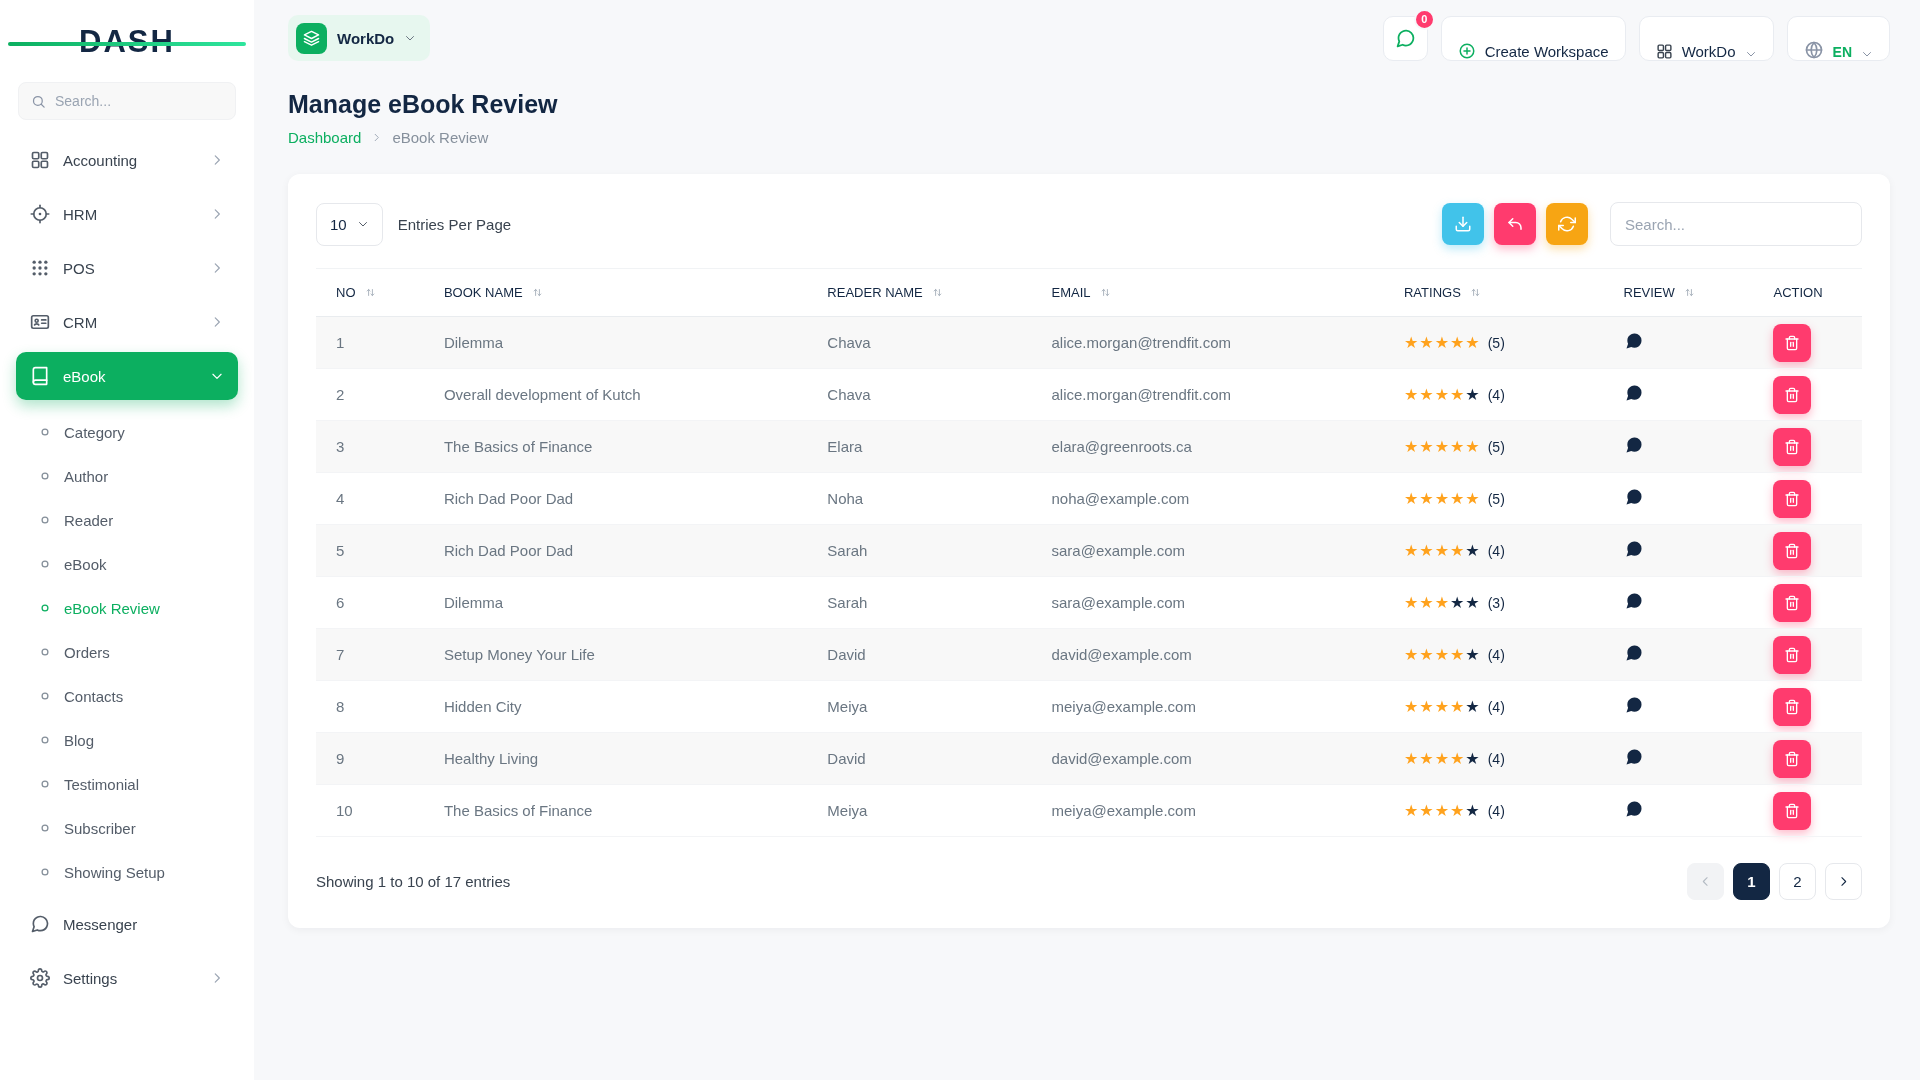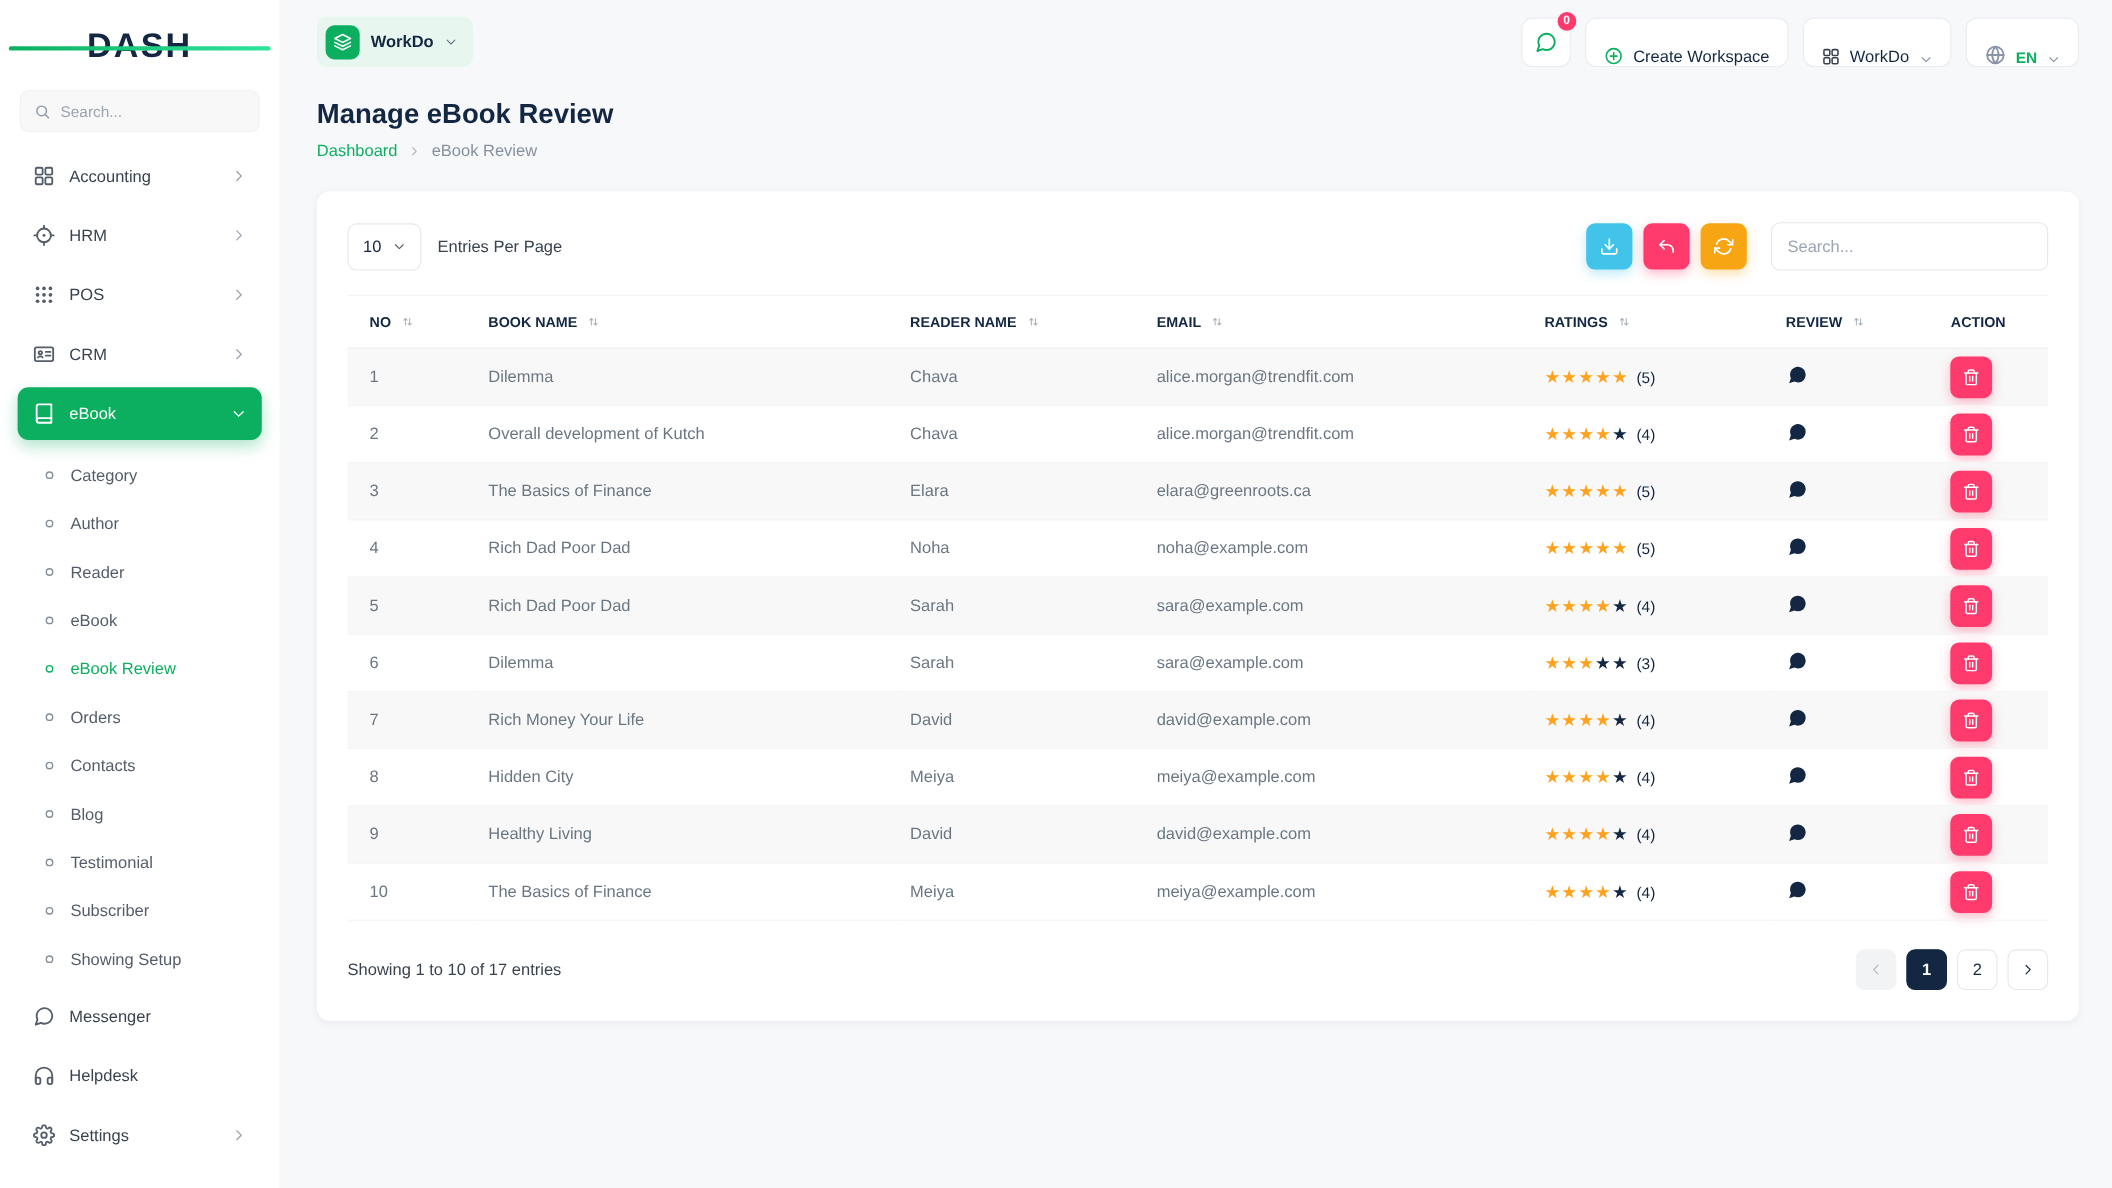--- a/index.html
+++ b/index.html
@@ -115,21 +115,21 @@
   .sq.danger { background:#ff3b6e; box-shadow:0 4px 10px rgba(255,59,110,.35); }
   .sq.warning { background:#f7a513; box-shadow:0 4px 10px rgba(247,165,19,.35); }
   .tbl-search {
     height:44px; width:252px; border:1px solid #e6e8ec; border-radius:8px; padding:0 14px;
     font-size:15px; color:#132743; margin-left:12px; outline:none; font-family:"Liberation Sans",sans-serif;
   }
   .tbl-search::placeholder { color:#9aa4b2; }
 
   table { width:100%; border-collapse:collapse; table-layout:fixed; }
   thead th {
-    text-align:left; font-size:13px; font-weight:700; color:#132743; text-transform:uppercase;
+    text-align:left; font-size:13px; font-weight:400; color:#132743; text-transform:uppercase;
     padding:16px 12px; border-top:1px solid #f1f3f5; border-bottom:1px solid #e9ecef; cursor:pointer;
     white-space:nowrap;
   }
   thead th:first-child, tbody td:first-child { padding-left:20px; }
   th .sort { font-size:13px; color:#aab3bd; margin-left:5px; vertical-align:-2px; }
   col.c-no { width:7.5%; } col.c-book { width:24.8%; } col.c-reader { width:14.5%; }
   col.c-email { width:22.8%; } col.c-rating { width:14.2%; } col.c-review { width:9.7%; }
   col.c-action { width:6.5%; }
   tbody td { font-size:15px; color:#6a7682; padding:0 12px; height:52px; border-bottom:1px solid #f3f4f6; }
   tbody tr:nth-child(odd) { background:#f8f8f8; }
@@ -361,30 +361,20 @@
           </div>
       </div>
 
       <div class="menu-item">
           <span class="mi-icon" data-icon="@icon">
             <svg viewBox="0 0 24 24" fill="none" stroke="currentColor" stroke-width="2" stroke-linecap="round" stroke-linejoin="round">
               <path d="M21 11.5a8.38 8.38 0 0 1-.9 3.8 8.5 8.5 0 0 1-7.6 4.7 8.38 8.38 0 0 1-3.8-.9L3 21l1.9-5.7a8.38 8.38 0 0 1-.9-3.8 8.5 8.5 0 0 1 4.7-7.6 8.38 8.38 0 0 1 3.8-.9h.5a8.48 8.48 0 0 1 8 8v.5z"></path>
             </svg>
           </span>
           <span class="mi-label">Messenger</span>
-          <span class="mi-chev" data-icon="@chevron"></span>
-        </div>
-        <div class="menu-item">
-          <span class="mi-icon" data-icon="@icon">
-            <svg viewBox="0 0 24 24" fill="none" stroke="currentColor" stroke-width="2" stroke-linecap="round" stroke-linejoin="round">
-              <path d="M3 18v-6a9 9 0 0 1 18 0v6"></path>
-              <path d="M21 19a2 2 0 0 1-2 2h-1a2 2 0 0 1-2-2v-3a2 2 0 0 1 2-2h3zM3 19a2 2 0 0 0 2 2h1a2 2 0 0 0 2-2v-3a2 2 0 0 0-2-2H3z"></path>
-            </svg>
-          </span>
-          <span class="mi-label">Helpdesk</span>
           <span class="mi-chev" data-icon="@chevron"></span>
         </div>
         <div class="menu-item">
           <span class="mi-icon" data-icon="@icon">
             <svg viewBox="0 0 24 24" fill="none" stroke="currentColor" stroke-width="2" stroke-linecap="round" stroke-linejoin="round">
               <circle cx="12" cy="12" r="3"></circle>
               <path d="M19.4 15a1.65 1.65 0 0 0 .33 1.82l.06.06a2 2 0 0 1 0 2.83 2 2 0 0 1-2.83 0l-.06-.06a1.65 1.65 0 0 0-1.82-.33 1.65 1.65 0 0 0-1 1.51V21a2 2 0 0 1-2 2 2 2 0 0 1-2-2v-.09A1.65 1.65 0 0 0 9 19.4a1.65 1.65 0 0 0-1.82.33l-.06.06a2 2 0 0 1-2.83 0 2 2 0 0 1 0-2.83l.06-.06a1.65 1.65 0 0 0 .33-1.82 1.65 1.65 0 0 0-1.51-1H3a2 2 0 0 1-2-2 2 2 0 0 1 2-2h.09A1.65 1.65 0 0 0 4.6 9a1.65 1.65 0 0 0-.33-1.82l-.06-.06a2 2 0 0 1 0-2.83 2 2 0 0 1 2.83 0l.06.06a1.65 1.65 0 0 0 1.82.33H9a1.65 1.65 0 0 0 1-1.51V3a2 2 0 0 1 2-2 2 2 0 0 1 2 2v.09a1.65 1.65 0 0 0 1 1.51 1.65 1.65 0 0 0 1.82-.33l.06-.06a2 2 0 0 1 2.83 0 2 2 0 0 1 0 2.83l-.06.06a1.65 1.65 0 0 0-.33 1.82V9a1.65 1.65 0 0 0 1.51 1H21a2 2 0 0 1 2 2 2 2 0 0 1-2 2h-.09a1.65 1.65 0 0 0-1.51 1z"></path>
             </svg>
           </span>
           <span class="mi-label">Settings</span>
@@ -785,21 +775,21 @@
                         <path d="M19 6v14a2 2 0 0 1-2 2H7a2 2 0 0 1-2-2V6m3 0V4a2 2 0 0 1 2-2h4a2 2 0 0 1 2 2v2"></path>
                         <line x1="10" y1="11" x2="10" y2="17"></line>
                         <line x1="14" y1="11" x2="14" y2="17"></line>
                       </svg>
                     </span>
                   </button>
                 </td>
               </tr>
               <tr>
                 <td>7</td>
-                <td>Rich Money Your Life</td>
+                <td>Setup Money Your Life</td>
                 <td>David</td>
                 <td>david@example.com</td>
                 <td>
                   <span class="stars-wrap">
                     <span class="stars"><span class="star on">★</span><span class="star on">★</span><span class="star on">★</span><span class="star on">★</span><span class="star off">★</span></span>
                     <span class="rating-label">(4)</span>
                   </span>
                 </td>
                 <td>
                   <span class="comment-icon" data-icon="comment">

